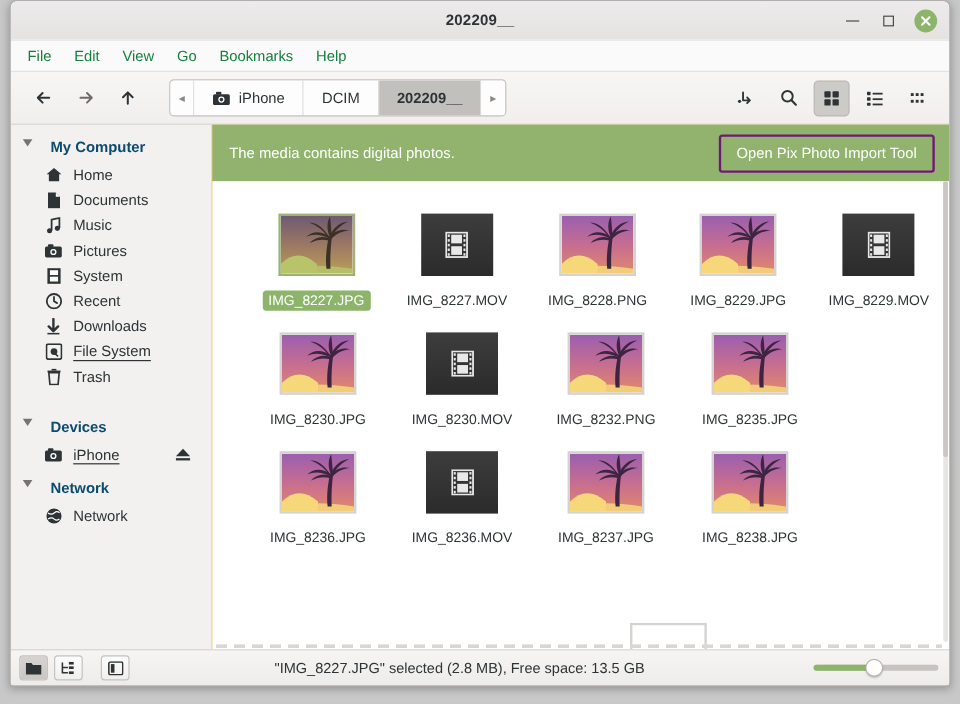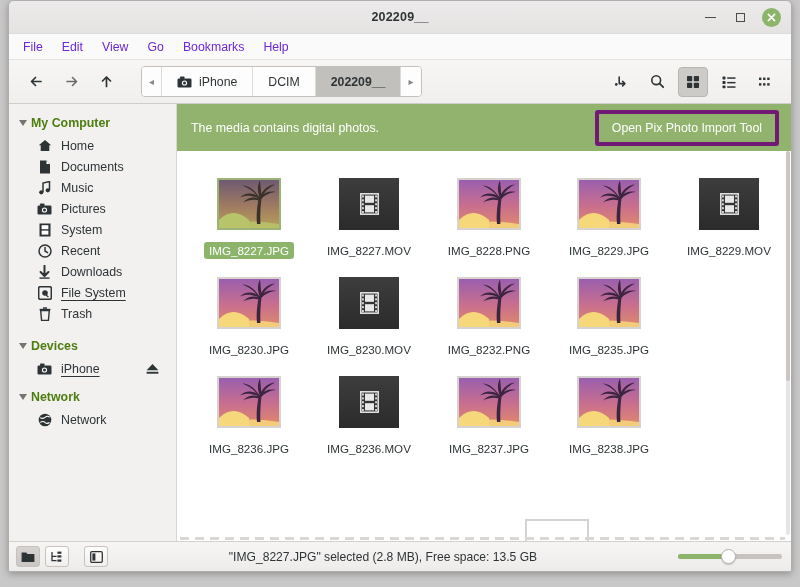--- a/index.html
+++ b/index.html
@@ -49,21 +49,21 @@
     align-items: center; justify-content: center;
   }
   #btn-close svg { display: block; }
 
   
   #menubar {
     height: 26px; display: flex; align-items: center;
     padding-left: 14px; gap: 19px;
     background: #fbfafa; border-bottom: 1px solid #e4e1df; flex: none;
   }
-  .menu-item { font-size: 12.3px; color: #6d28d9; cursor: default; }
+  .menu-item { font-size: 12.3px; color: #15803d; cursor: default; }
 
   
   #toolbar {
     height: 44px; display: flex; align-items: center;
     padding: 0 11px 0 14px;
     background: linear-gradient(to bottom,#f7f6f5,#f0efed);
     border-bottom: 1px solid #cfccc9; flex: none;
   }
   .navbtn {
     width: 27px; height: 27px; display: flex;
@@ -92,23 +92,23 @@
   
   #body { flex: 1; display: flex; min-height: 0; }
 
   
   #sidebar {
     width: 168px; background: #f2f1f0;
     border-right: 1px solid #d8d5d2;
     padding-top: 7px; flex: none; overflow: hidden;
   }
   .sb-group {
-    display: flex; align-items: center; gap: 4px;
+    display: flex; gap: 15px;
     padding: 5px 0 5px 10px;
-    font-size: 12.4px; font-weight: bold; color: #4d7c0f;
+    font-size: 12.4px; font-weight: bold; color: #0c4a6e;
   }
   .tri { width: 0; height: 0;
          border-left: 4.5px solid transparent; border-right: 4.5px solid transparent;
          border-top: 6px solid #777470; }
   .sb-item {
     display: flex; align-items: center; gap: 9px;
     padding: 3.5px 0 3.5px 28px; font-size: 12.4px; color: #2e3436;
     position: relative;
   }
   .sb-item .label.underline { text-decoration: underline; text-underline-offset: 2.5px; }
@@ -116,28 +116,28 @@
   .eject { position: absolute; right: 16px; display: flex; }
 
   
   #main { flex: 1; display: flex; flex-direction: column; background: #eab308; min-width: 0; }
   #infobar {
     background: #92b36d; height: 47px; flex: none;
     display: flex; align-items: center; padding: 0 12px 0 14px;
   }
   #infobar-text { color: #ffffff; font-size: 12.4px; }
   #import-btn {
-    margin-left: auto; border: 4px solid #701a75; border-radius: 3px;
+    margin-left: auto; border: 2px solid #701a75; border-radius: 3px;
     color: #ffffff; font-size: 12.3px; padding: 7px 13px; background: transparent;
   }
   #filearea {
     flex: 1; position: relative; overflow: hidden;
     padding: 22px 0 0 0; background: #ffffff;
   }
-  .filerow { display: flex; padding-left: 12px; }
+  .filerow { display: flex; padding-left: 28px; }
   .fileitem {
     width: 120px; display: flex; flex-direction: column;
     align-items: center; padding-bottom: 13px;
   }
   .thumb-wrap { height: 62px; display: flex; align-items: center; justify-content: center; }
   .img-thumb {
     width: 64px; height: 52px; border: 2px solid #d5d2d0;
     background: #fff; position: relative; overflow: hidden;
   }
   .img-thumb.sel { border-color: #9cb277; }
@@ -403,21 +403,21 @@
         <span class="sb-icon">
           <svg width="12" height="14" viewBox="0 0 12 14">
               <rect x="0.6" y="1.8" width="10.8" height="1.6" fill="#2e3436"></rect>
               <rect x="4" y="0.3" width="4" height="1.5" fill="#2e3436"></rect>
               <path d="M1.7 3.6 H10.3 L9.4 13.5 H2.6 Z" stroke="#2e3436" stroke-width="1.4" fill="none"></path>
             </svg>
         </span>
         <span class="label">Trash</span>
       </div>
 
-      <div class="sb-group" style="margin-top:10px">
+      <div class="sb-group" style="margin-top:20px">
         <span class="tri"></span>
         <span>Devices</span>
       </div>
       <div class="sb-item">
         <span class="sb-icon">
           <svg width="15" height="12" viewBox="0 0 15 12">
               <rect x="0.5" y="2.5" width="14" height="9" rx="1.3" fill="#2e3436"></rect>
               <rect x="3" y="0.5" width="4.5" height="2.5" rx="0.8" fill="#2e3436"></rect>
               <circle cx="7.5" cy="7" r="2.6" fill="#fff"></circle>
               <circle cx="7.5" cy="7" r="1.5" fill="#2e3436"></circle>

